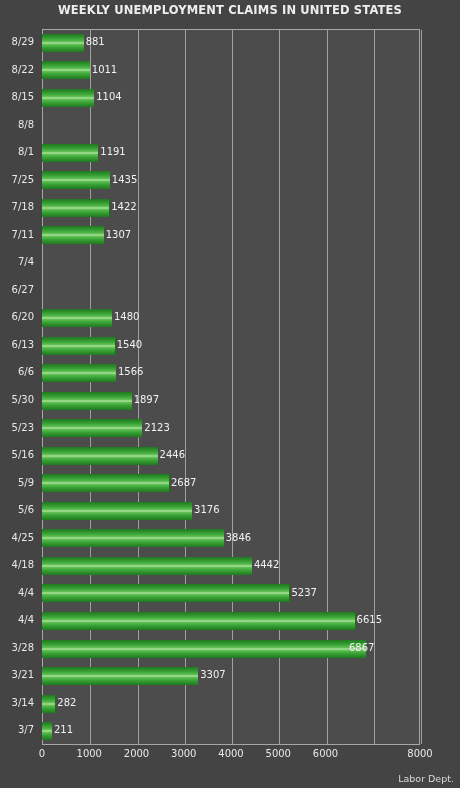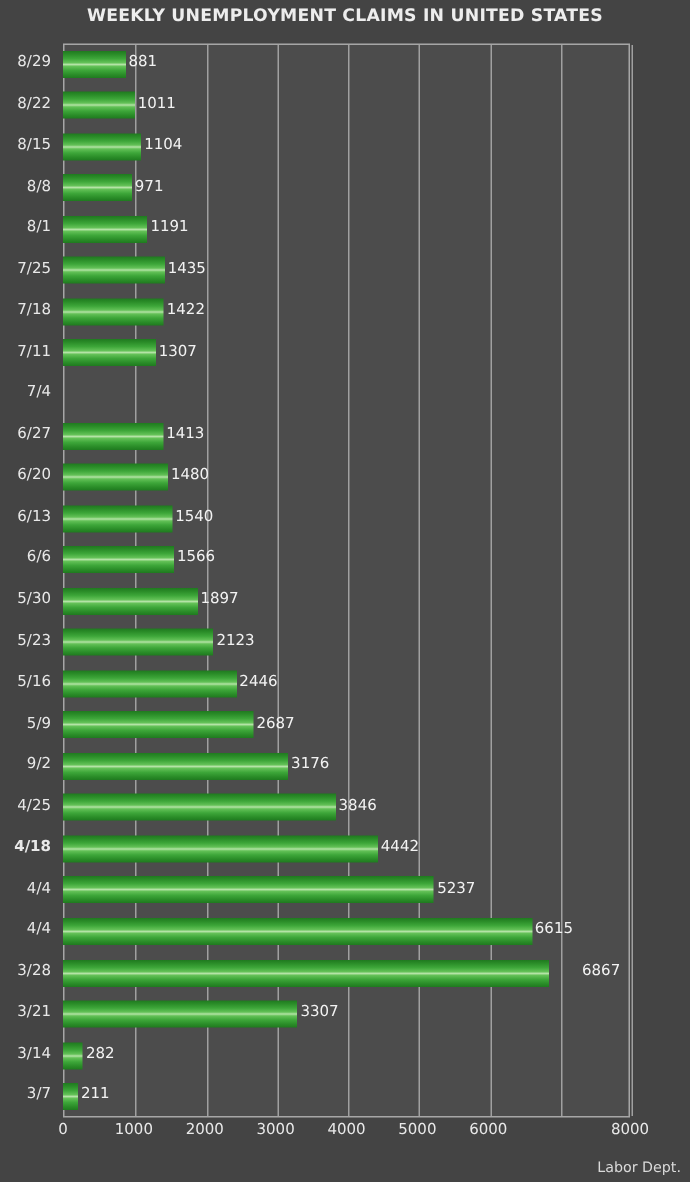--- a/index.html
+++ b/index.html
@@ -177,23 +177,23 @@
       <div class="cat-label" style="top: 198.769px;">7/11</div>
       <div class="cat-label" style="top: 226.308px;">7/4</div>
       <div class="cat-label" style="top: 253.846px;">6/27</div>
       <div class="cat-label" style="top: 281.385px;">6/20</div>
       <div class="cat-label" style="top: 308.923px;">6/13</div>
       <div class="cat-label" style="top: 336.462px;">6/6</div>
       <div class="cat-label" style="top: 364px;">5/30</div>
       <div class="cat-label" style="top: 391.538px;">5/23</div>
       <div class="cat-label" style="top: 419.077px;">5/16</div>
       <div class="cat-label" style="top: 446.615px;">5/9</div>
-      <div class="cat-label" style="top: 474.154px;">9/2</div>
+      <div class="cat-label" style="top: 474.154px;">5/6</div>
       <div class="cat-label" style="top: 501.692px;">4/25</div>
-      <div class="cat-label" style="top: 529.231px; font-weight: bold;">4/18</div>
+      <div class="cat-label" style="top: 529.231px;">4/18</div>
       <div class="cat-label" style="top: 556.769px;">4/4</div>
       <div class="cat-label" style="top: 584.308px;">4/4</div>
       <div class="cat-label" style="top: 611.846px;">3/28</div>
       <div class="cat-label" style="top: 639.385px;">3/21</div>
       <div class="cat-label" style="top: 666.923px;">3/14</div>
       <div class="cat-label" style="top: 694.462px;">3/7</div>
     </div>
 
   <div class="rows-layer" id="rows-layer">
       <div class="row" style="top: 0px; height: 27.5385px;">
@@ -201,44 +201,36 @@
         <div class="bar-value" style="left: 43.6273px;">881</div>
       </div>
       <div class="row" style="top: 27.5385px; height: 27.5385px;">
         <div class="bar" title="8/22: 1011" style="width: 47.7697px;"></div>
         <div class="bar-value" style="left: 49.7697px;">1011</div>
       </div>
       <div class="row" style="top: 55.0769px; height: 27.5385px;">
         <div class="bar" title="8/15: 1104" style="width: 52.164px;"></div>
         <div class="bar-value" style="left: 54.164px;">1104</div>
       </div>
-      <div class="row" style="top: 82.6154px; height: 27.5385px;">
-        <div class="bar" title="8/8: 971" style="width: 45.8798px;"></div>
-        <div class="bar-value" style="left: 47.8798px;">971</div>
-      </div>
       <div class="row" style="top: 110.154px; height: 27.5385px;">
         <div class="bar" title="8/1: 1191" style="width: 56.2747px;"></div>
         <div class="bar-value" style="left: 58.2747px;">1191</div>
       </div>
       <div class="row" style="top: 137.692px; height: 27.5385px;">
         <div class="bar" title="7/25: 1435" style="width: 67.8037px;"></div>
         <div class="bar-value" style="left: 69.8037px;">1435</div>
       </div>
       <div class="row" style="top: 165.231px; height: 27.5385px;">
         <div class="bar" title="7/18: 1422" style="width: 67.1895px;"></div>
         <div class="bar-value" style="left: 69.1895px;">1422</div>
       </div>
       <div class="row" style="top: 192.769px; height: 27.5385px;">
         <div class="bar" title="7/11: 1307" style="width: 61.7557px;"></div>
         <div class="bar-value" style="left: 63.7557px;">1307</div>
       </div>
-      <div class="row" style="top: 247.846px; height: 27.5385px;">
-        <div class="bar" title="6/27: 1413" style="width: 66.7643px;"></div>
-        <div class="bar-value" style="left: 68.7643px;">1413</div>
-      </div>
       <div class="row" style="top: 275.385px; height: 27.5385px;">
         <div class="bar" title="6/20: 1480" style="width: 69.93px;"></div>
         <div class="bar-value" style="left: 71.93px;">1480</div>
       </div>
       <div class="row" style="top: 302.923px; height: 27.5385px;">
         <div class="bar" title="6/13: 1540" style="width: 72.765px;"></div>
         <div class="bar-value" style="left: 74.765px;">1540</div>
       </div>
       <div class="row" style="top: 330.462px; height: 27.5385px;">
         <div class="bar" title="6/6: 1566" style="width: 73.9935px;"></div>
@@ -275,21 +267,21 @@
       <div class="row" style="top: 550.769px; height: 27.5385px;">
         <div class="bar" title="4/11: 5237" style="width: 247.448px;"></div>
         <div class="bar-value" style="left: 249.448px;">5237</div>
       </div>
       <div class="row" style="top: 578.308px; height: 27.5385px;">
         <div class="bar" title="4/4: 6615" style="width: 312.559px;"></div>
         <div class="bar-value" style="left: 314.559px;">6615</div>
       </div>
       <div class="row" style="top: 605.846px; height: 27.5385px;">
         <div class="bar" title="3/28: 6867" style="width: 324.466px;"></div>
-        <div class="bar-value" style="left: 346px;">6867</div>
+        <div class="bar-value" style="left: 307px;">6867</div>
       </div>
       <div class="row" style="top: 633.385px; height: 27.5385px;">
         <div class="bar" title="3/21: 3307" style="width: 156.256px;"></div>
         <div class="bar-value" style="left: 158.256px;">3307</div>
       </div>
       <div class="row" style="top: 660.923px; height: 27.5385px;">
         <div class="bar" title="3/14: 282" style="width: 13.3245px;"></div>
         <div class="bar-value" style="left: 15.3245px;">282</div>
       </div>
       <div class="row" style="top: 688.462px; height: 27.5385px;">

